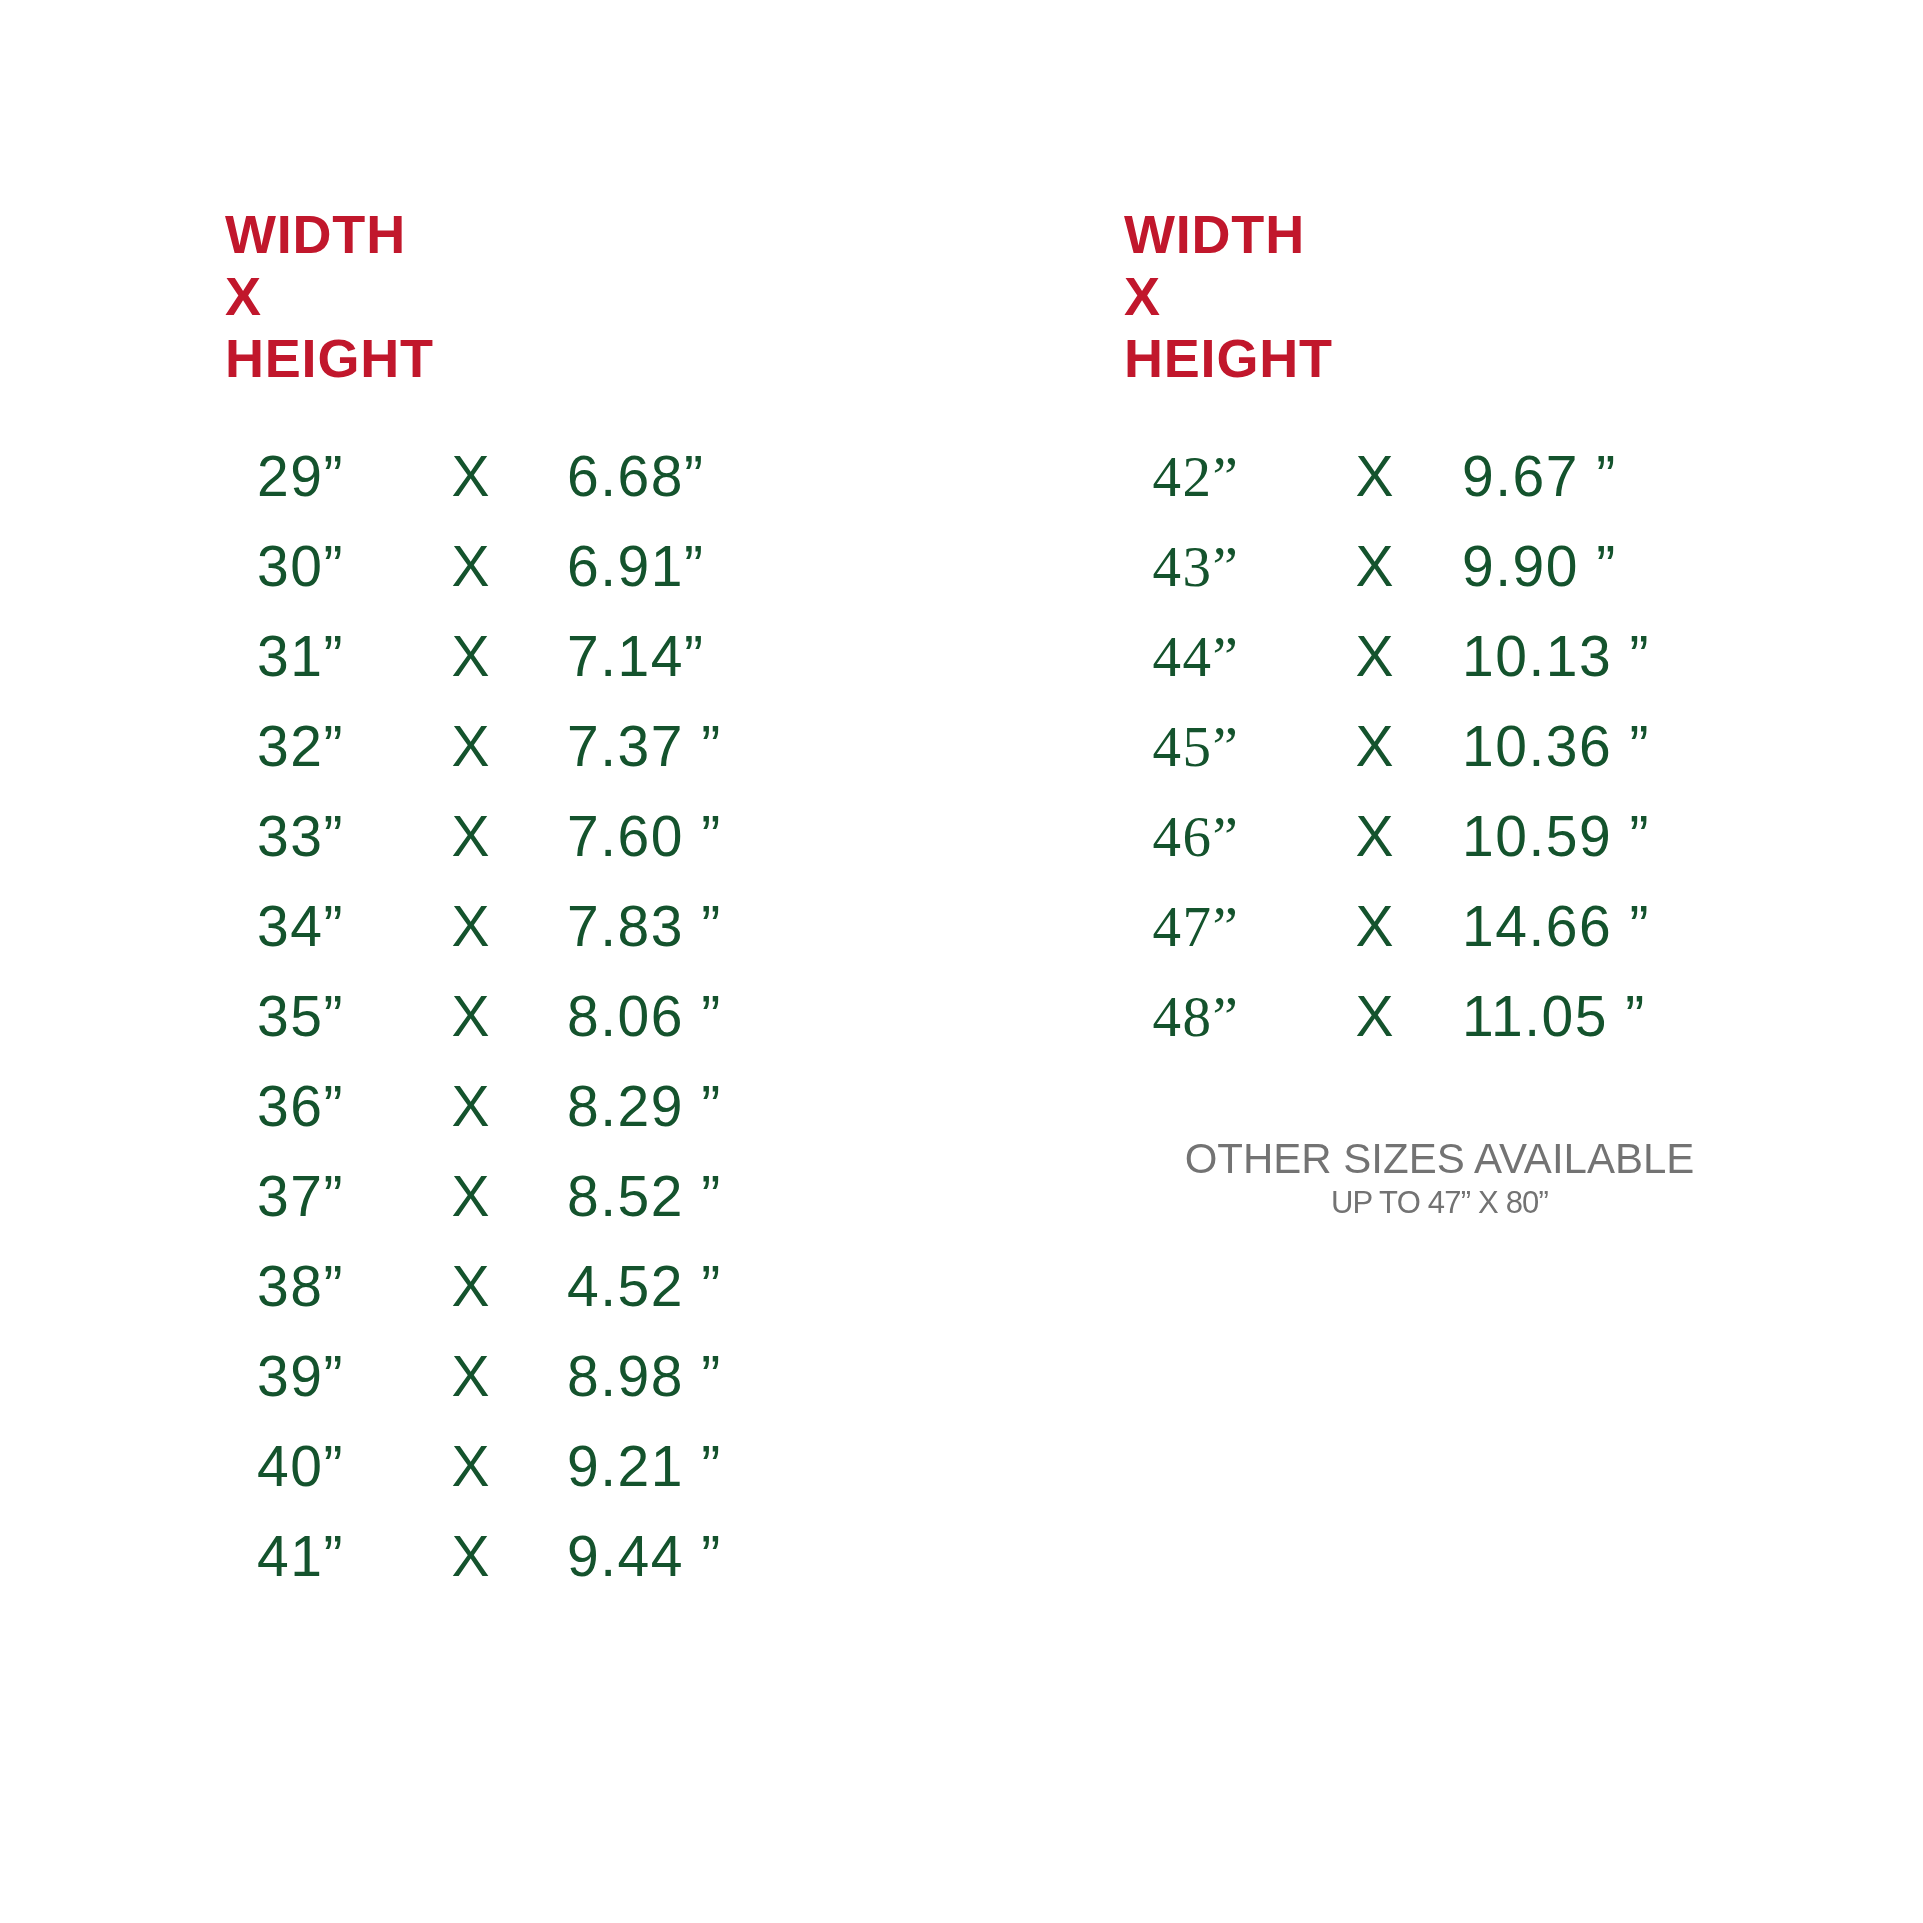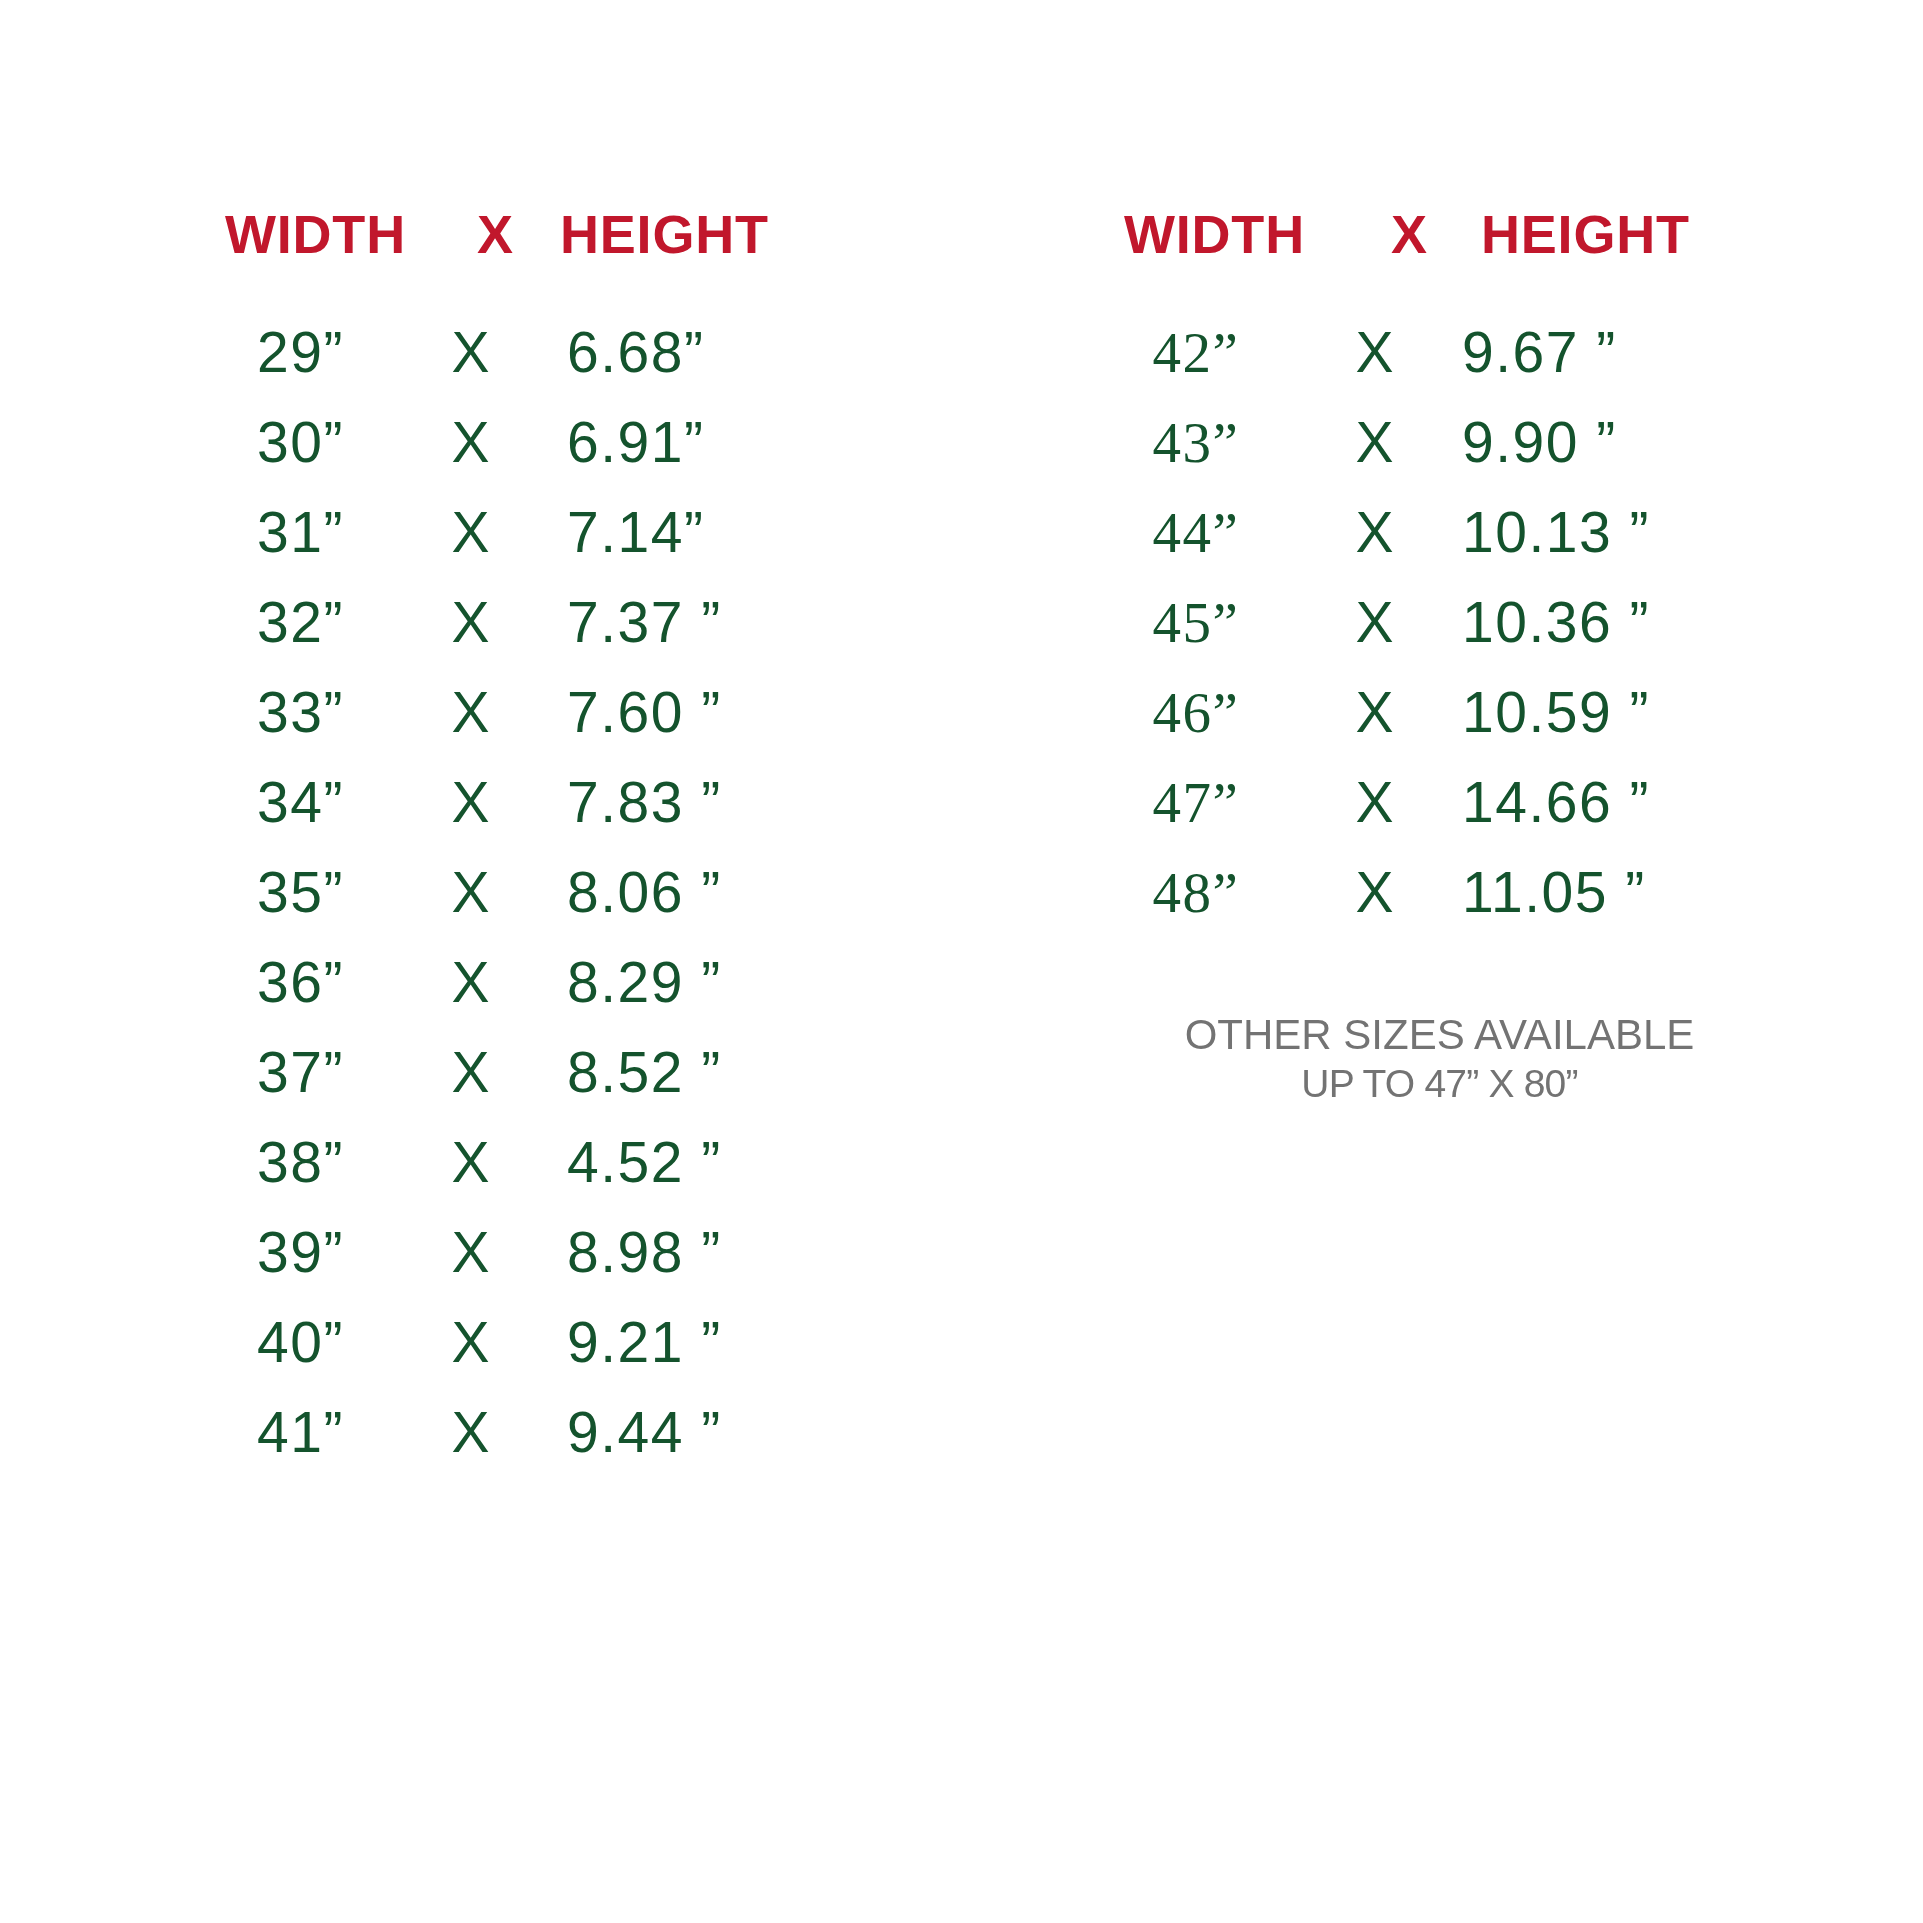--- a/index.html
+++ b/index.html
@@ -46,21 +46,21 @@
     box-sizing: border-box;
   }
   .col-header {
     color: #c1172c;
     font-weight: bold;
     font-size: 54px;
     letter-spacing: 0.8px;
     margin-top: 203px;
     white-space: nowrap;
     display: flex;
-    flex-direction: row;
+    flex-direction: column;
     align-items: baseline;
   }
   .col-header .hdr-width { width: 252px; }
   .col-header .hdr-x { width: 83px; }
   .col-header .hdr-height { }
 
   .column.right .col-header .hdr-width { width: 267px; }
   .column.right .col-header .hdr-x { width: 90px; }
 
   .rows {
@@ -107,21 +107,21 @@
     font-size: 42px;
     line-height: 1.22;
     margin-top: 60px;
     margin-left: 22.5px;
     width: 586px;
     text-align: center;
     letter-spacing: 0px;
   }
   .note .line2 {
     display: block;
-    font-size: 39px;
+    font-size: 31px;
     letter-spacing: -0.8px;
   }
 </style>
 </head>
 <body>
 
 <div class="sheet">
   <div class="columns">
 
     <div class="column left">

